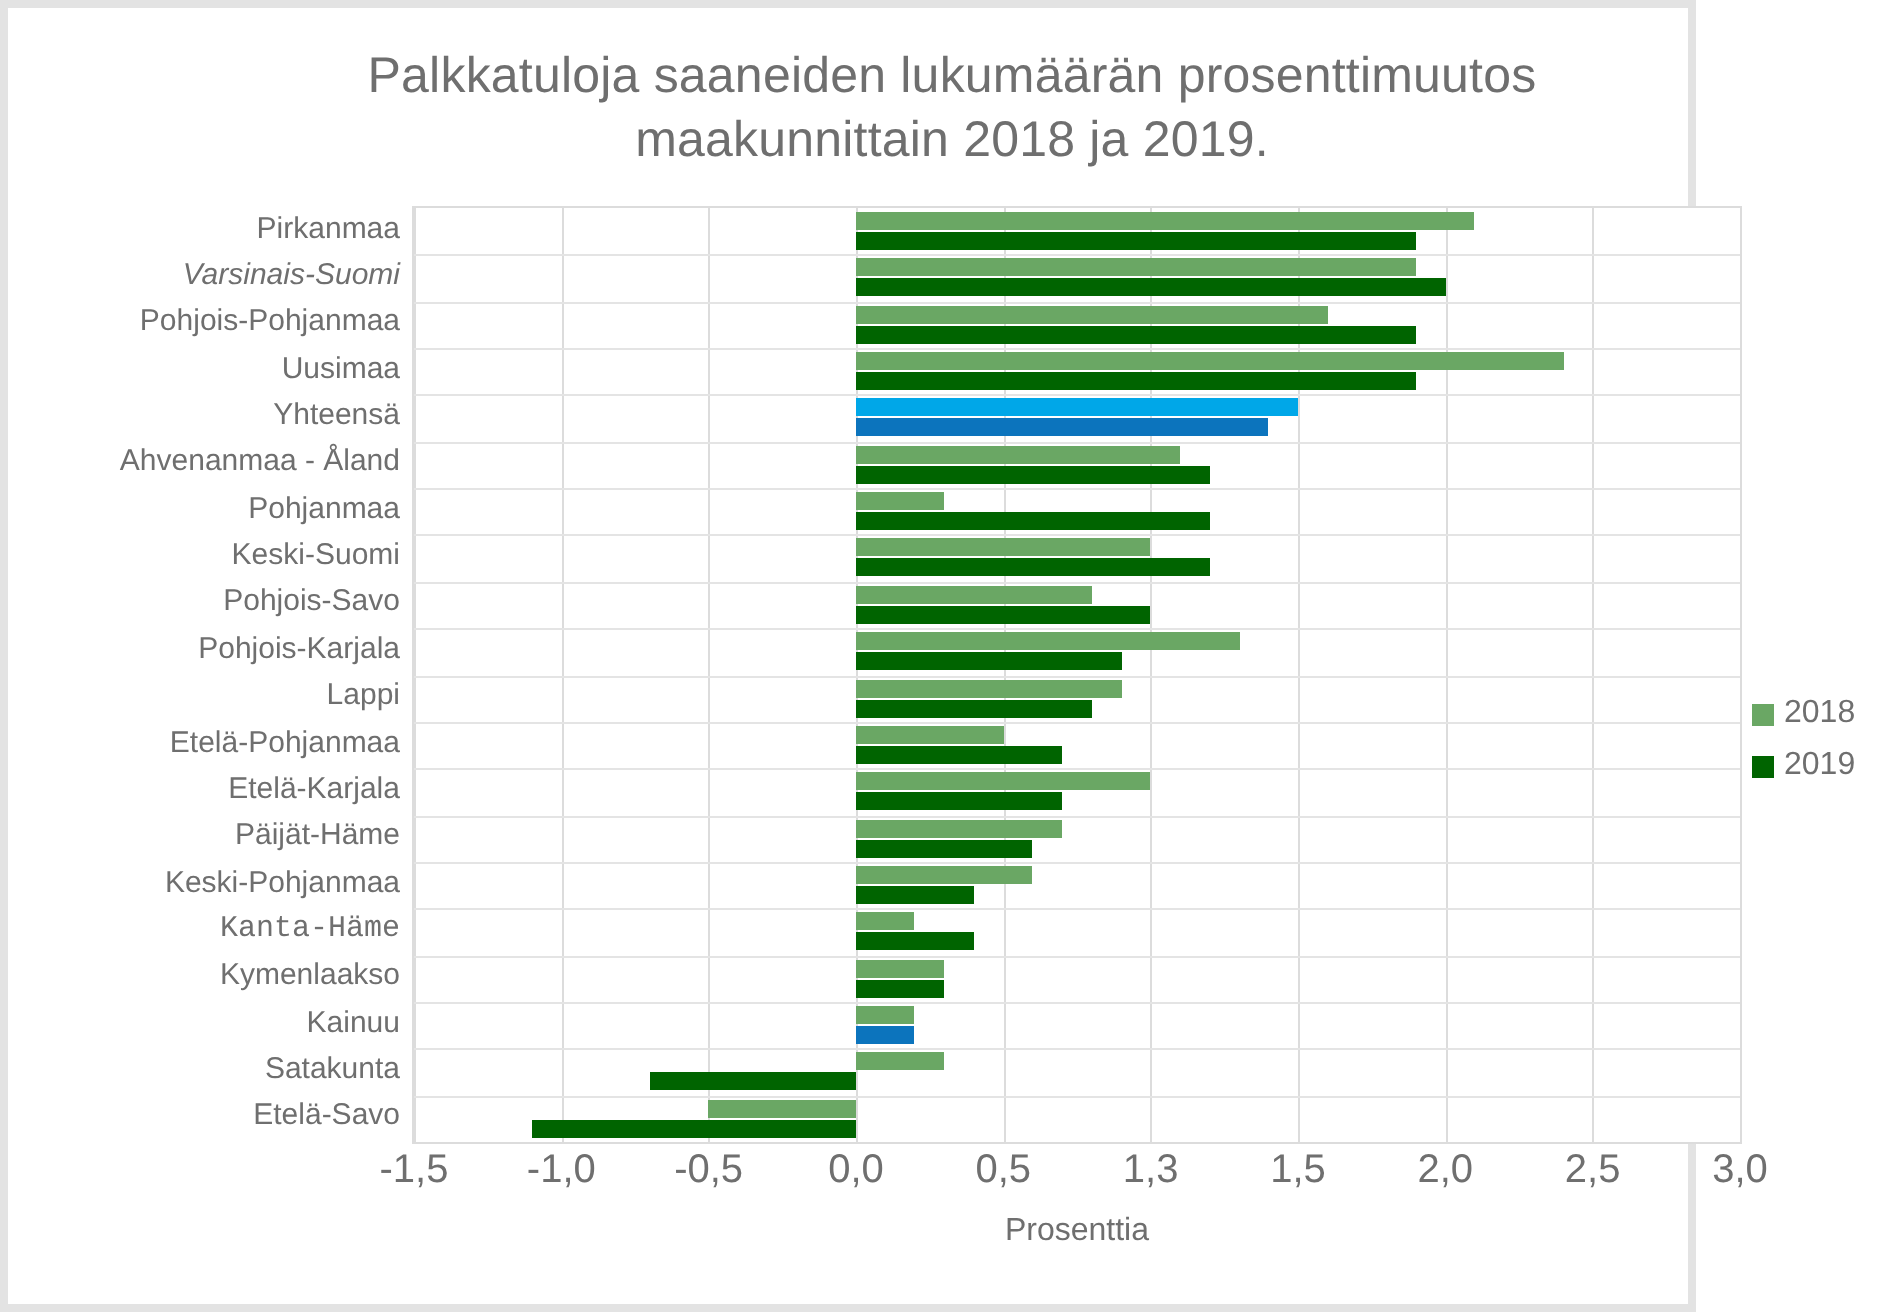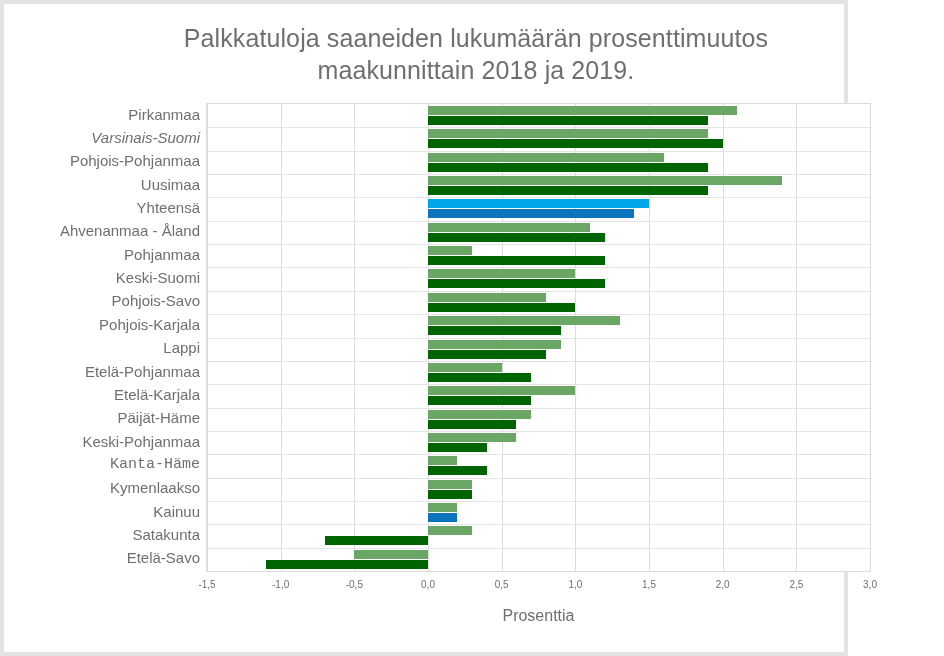--- a/index.html
+++ b/index.html
@@ -67,21 +67,21 @@
     white-space:nowrap;
   }
   
   #xlabels{
     position:absolute;left:0;top:572px;width:944px;height:22px;
   }
   .xlab{
     position:absolute;
     transform:translateX(-50%);
     color:#6f6f6f;
-    font-size:10px;
+    font-size:20px;
     line-height:18px;
     white-space:nowrap;
     text-align:right;
   }
   #xtitle{
     position:absolute;left:202px;top:603px;width:665px;
     text-align:center;
     color:#6f6f6f;
     font-size:16px;
   }
@@ -244,23 +244,33 @@
         <div class="bar s2019" title="Etelä-Savo 2019: -1.1" style="left: 58.9333px; width: 162.067px; background: rgb(0, 100, 0);"></div>
       </div>
     </div>
 
   <div id="xlabels">
       <div class="xlab" style="left: 203px;">-1,5</div>
       <div class="xlab" style="left: 276.667px;">-1,0</div>
       <div class="xlab" style="left: 350.333px;">-0,5</div>
       <div class="xlab" style="left: 424px;">0,0</div>
       <div class="xlab" style="left: 497.667px;">0,5</div>
-      <div class="xlab" style="left: 571.333px;">1,0</div>
+      <div class="xlab" style="left: 571.333px;">1,3</div>
       <div class="xlab" style="left: 645px;">1,5</div>
       <div class="xlab" style="left: 718.667px;">2,0</div>
       <div class="xlab" style="left: 792.333px;">2,5</div>
       <div class="xlab" style="left: 866px;">3,0</div>
     </div>
 
   <div id="xtitle">Prosenttia</div>
 
+  <div id="legend">
+      <div class="legrow">
+        <span class="legswatch" style="background: rgb(106, 167, 100);"></span>
+        <span class="legtext">2018</span>
+      </div>
+      <div class="legrow">
+        <span class="legswatch" style="background: rgb(0, 100, 0);"></span>
+        <span class="legtext">2019</span>
+      </div>
+    </div>
 
 </div>
 
 </body></html>

